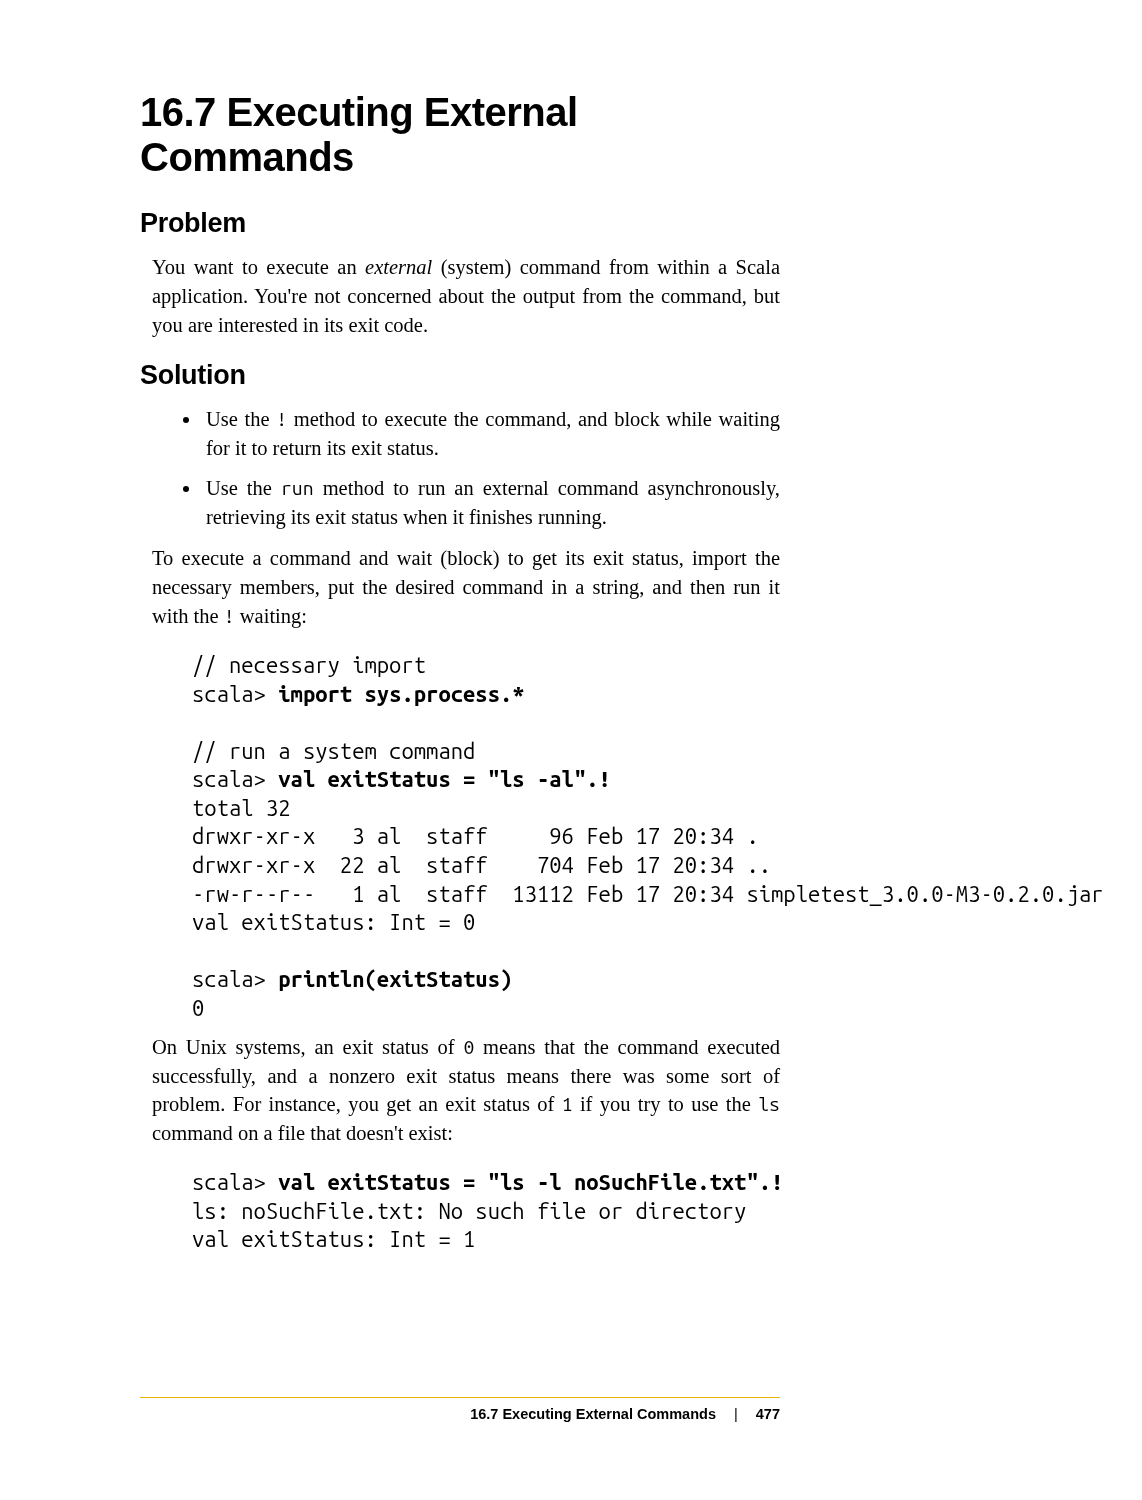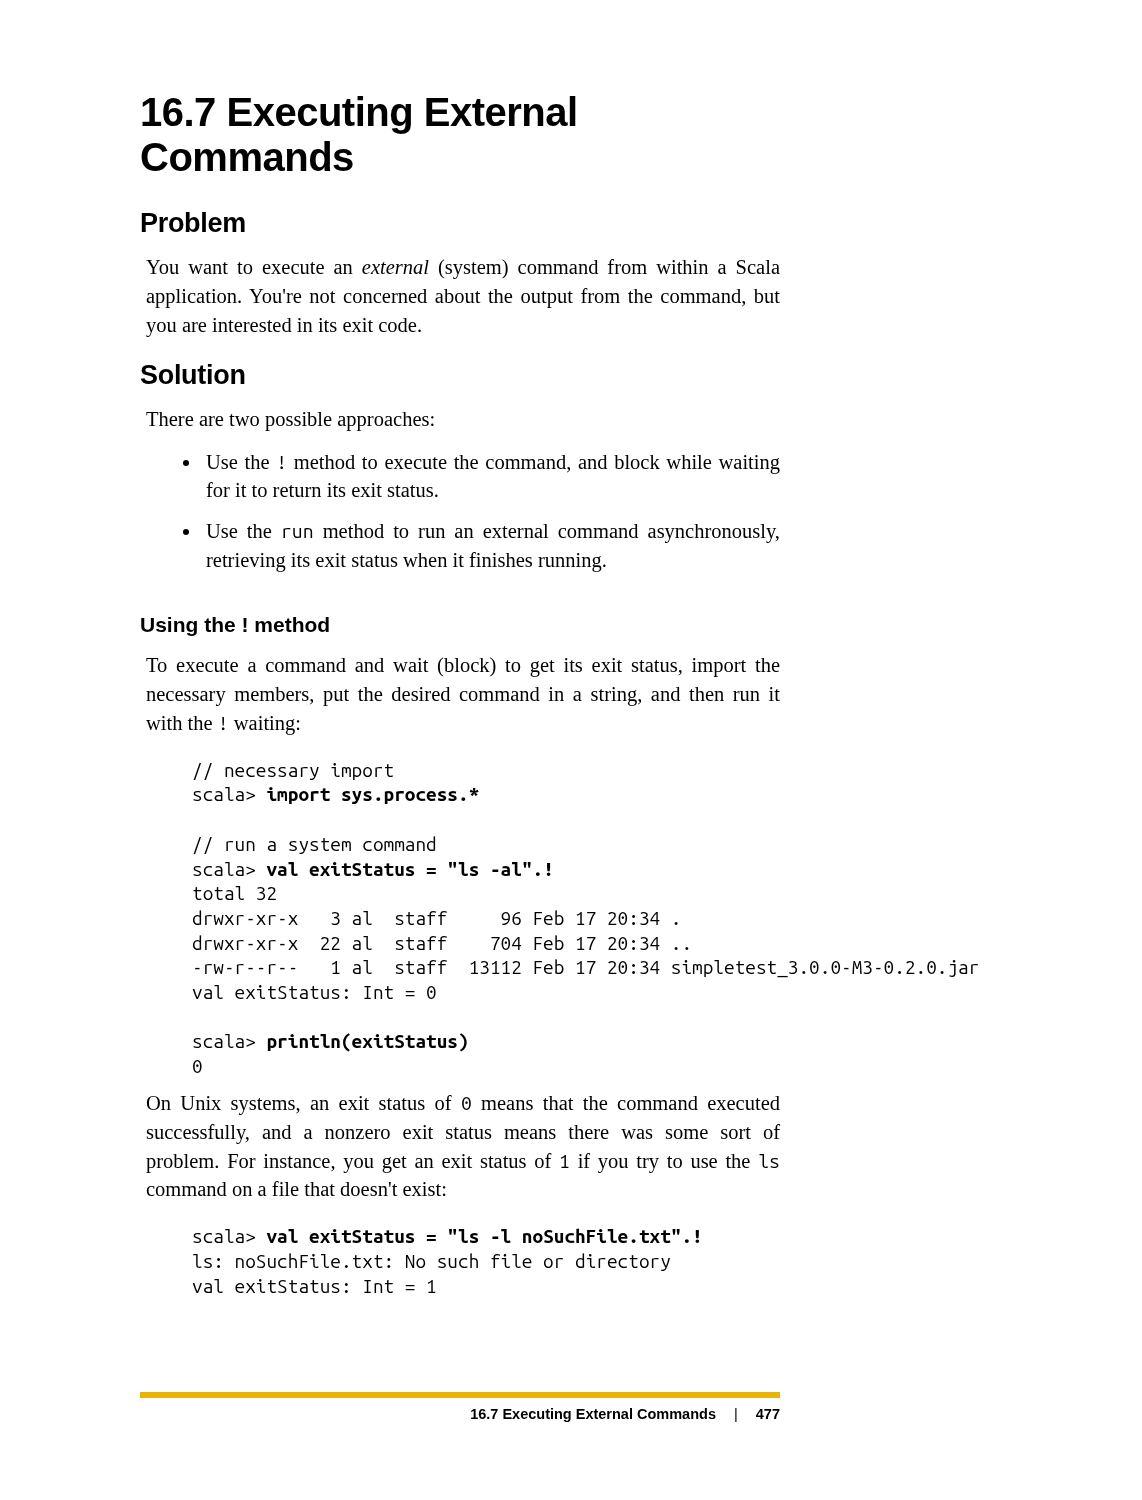--- a/index.html
+++ b/index.html
@@ -37,56 +37,56 @@
   h3.subsub {
     font-family: "Myriad Pro", "Helvetica Neue", Arial, sans-serif;
     font-weight: 700;
     font-size: 21px;
     margin: 38px 0 14px 0;
     font-stretch: condensed;
   }
   p.body {
     font-size: 20.5px;
     line-height: 1.41;
-    margin: 0 0 20px 6px;
+    margin: 0 0 20px 12px;
     text-align: justify;
   }
   ul.body {
     font-size: 20.5px;
     line-height: 1.41;
     margin: 0 0 10px 0;
     padding-left: 62px;
     text-align: justify;
   }
   ul.body li {
     margin-bottom: 12px;
     padding-left: 4px;
   }
   code, .mono, pre {
     font-family: "Ubuntu Mono", Menlo, Consolas, "Courier New", monospace;
   }
   code {
     font-size: 19.5px;
   }
   pre.code {
-    font-size: 19px;
+    font-size: 22px;
     line-height: 1.30;
     margin: 6px 0 10px 0;
     padding-left: 52px;
     white-space: pre;
   }
   pre.code b {
     font-weight: bold;
   }
   .footer {
     position: absolute;
     left: 140px;
     right: 140px;
     bottom: 78px;
-    border-top: 6px solid #eab308;
+    border-top: 1px solid #eab308;
     padding-top: 8px;
     text-align: right;
     font-family: "Myriad Pro", "Helvetica Neue", Arial, sans-serif;
     font-size: 14.5px;
   }
   .footer .ftitle {
     font-weight: 700;
   }
   .footer .sep {
     display: inline-block;
@@ -105,32 +105,30 @@
   <h1 class="section">16.7 Executing External Commands</h1>
 
   <h2 class="subhead">Problem</h2>
 
   <p class="body">
     You want to execute an <em>external</em> (system) command from within a Scala application. You're not concerned about the output from the command, but you are interested in its exit code.
   </p>
 
   <h2 class="subhead">Solution</h2>
 
-  <p class="body" style="margin-bottom:14px;">There are two possible approaches:</p>
 
   <ul class="body">
     <li>
       <span>Use the </span><code>!</code><span> method to execute the command, and block while waiting for it to return its exit status.</span>
     </li>
     <li>
       <span>Use the </span><code>run</code><span> method to run an external command asynchronously, retrieving its exit status when it finishes running.</span>
     </li>
   </ul>
 
-  <h3 class="subsub">Using the ! method</h3>
 
   <p class="body">
     <span>To execute a command and wait (block) to get its exit status, import the necessary members, put the desired command in a string, and then run it with the </span><code>!</code><span> waiting:</span>
   </p>
 
   <pre class="code"><span>// necessary import</span>
 <span><span>scala&gt; </span><b>import sys.process.*</b></span>
 <span></span>
 <span>// run a system command</span>
 <span><span>scala&gt; </span><b>val exitStatus = "ls -al".!</b></span>

